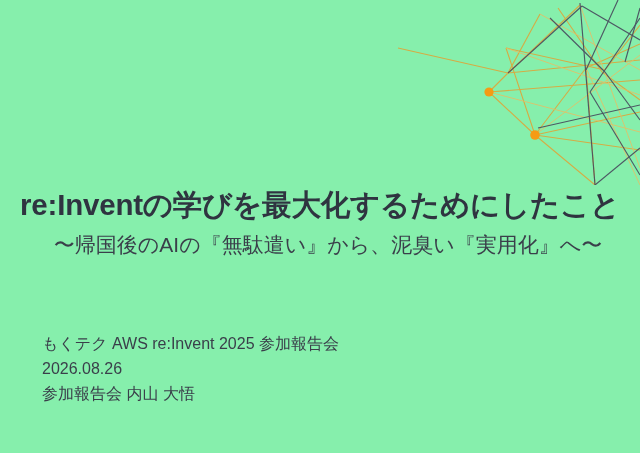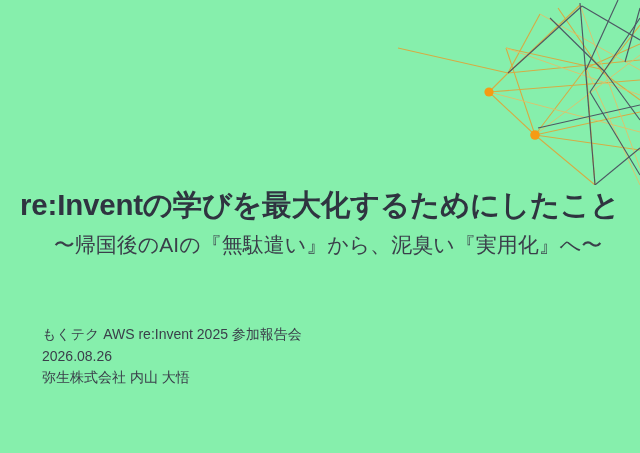--- a/index.html
+++ b/index.html
@@ -57,23 +57,23 @@
     font-weight: 400;
     color: #3a3f4a;
     line-height: 1.3;
     white-space: nowrap;
   }
 
   
   .meta-block {
     position: absolute;
     left: 42px;
-    top: 324px;
+    top: 332px;
     color: #3a3f4a;
-    font-size: 14px;
+    font-size: 16px;
     line-height: 1.55;
   }
   .meta-line {
     margin: 0;
     white-space: nowrap;
   }
 </style>
 </head>
 <body>
 
@@ -130,16 +130,16 @@
   </div>
 
   <div class="title-block">
     <h1 class="slide-title">re:Inventの学びを最大化するためにしたこと</h1>
     <p class="slide-subtitle">〜帰国後のAIの『無駄遣い』から、泥臭い『実用化』へ〜</p>
   </div>
 
   <div class="meta-block">
     <p class="meta-line">もくテク AWS re:Invent 2025 参加報告会</p>
     <p class="meta-line">2026.08.26</p>
-    <p class="meta-line">弥生株式会社 内山 大悟</p>
+    <p class="meta-line">参加報告会 内山 大悟</p>
   </div>
 
 </div>
 
 </body></html>

